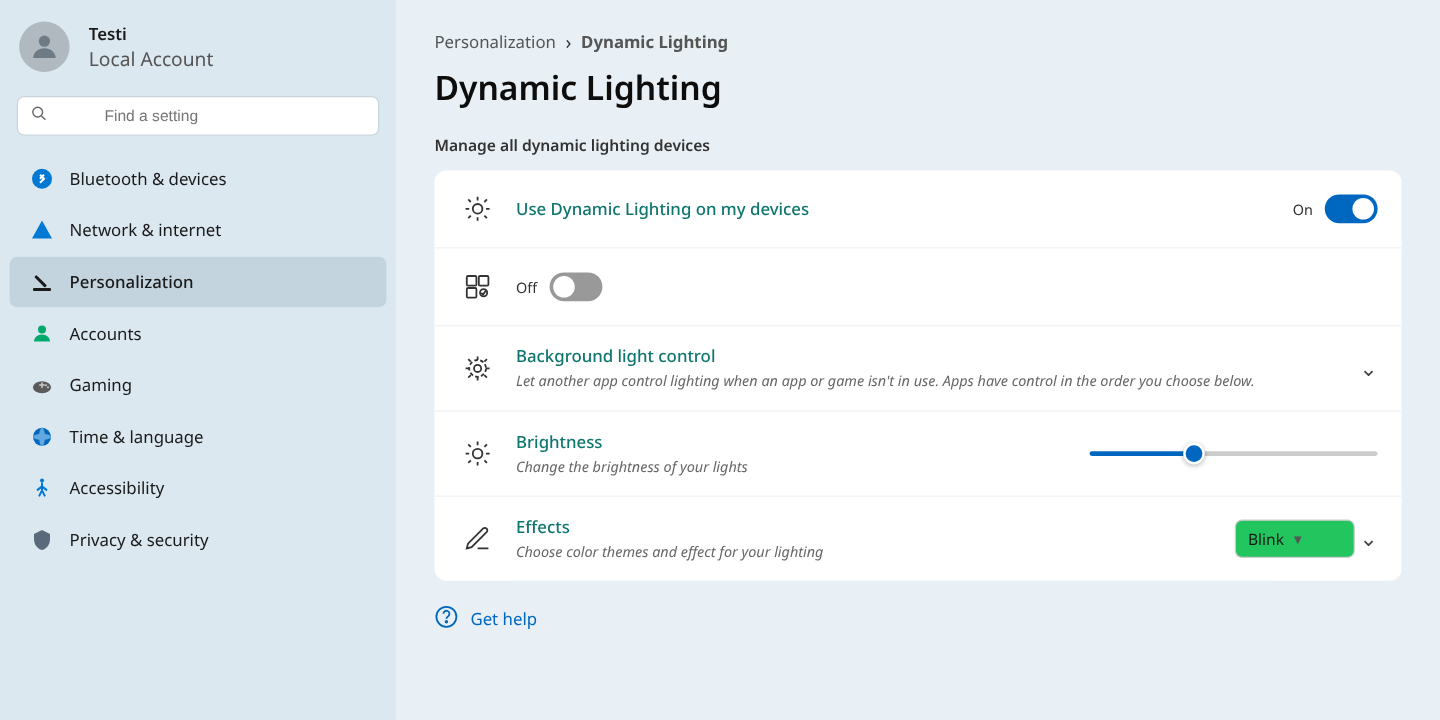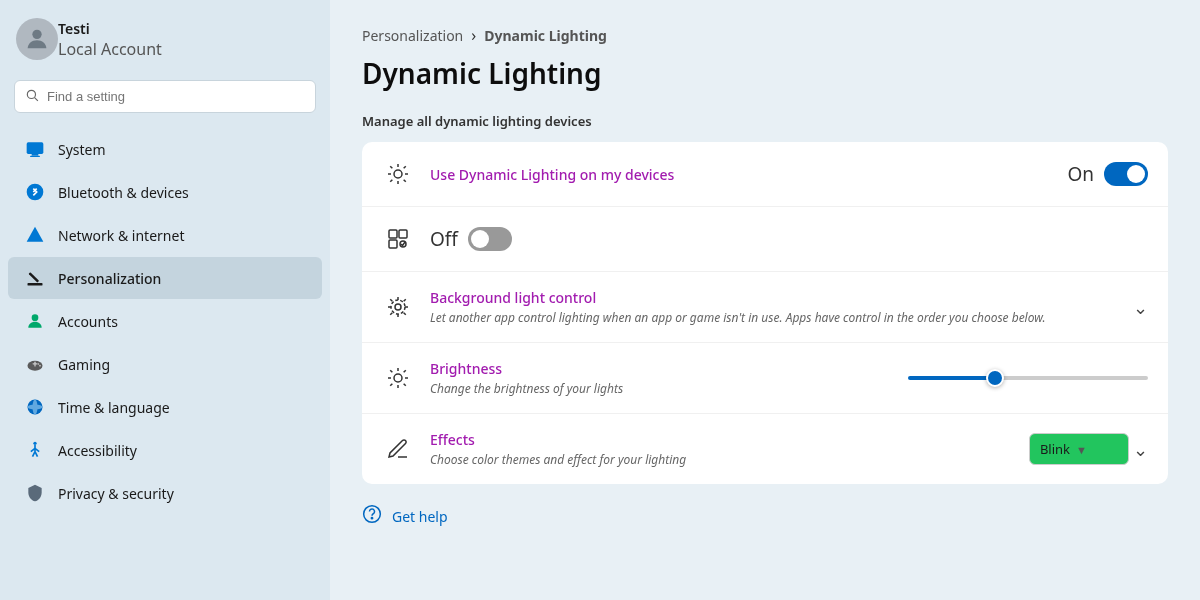--- a/index.html
+++ b/index.html
@@ -22,21 +22,21 @@
       display: flex;
       flex-direction: column;
       padding: 0;
       overflow-y: auto;
     }
 
     .user-section {
       display: flex;
       align-items: flex-end;
       padding: 18px 16px 16px 16px;
-      gap: 0;
+      gap: 16px;
     }
 
     .avatar {
       width: 42px;
       height: 42px;
       border-radius: 50%;
       background: #b0b8c0;
       display: flex;
       align-items: center;
       justify-content: center;
@@ -69,20 +69,21 @@
       gap: 8px;
     }
 
     .search-box input {
       border: none;
       outline: none;
       background: transparent;
       font-size: 13px;
       flex: 1;
       color: #a21caf;
+      margin-left: 40px;
     }
 
     .search-icon-svg {
       color: #666;
       font-size: 14px;
     }
 
     .nav-list {
       list-style: none;
       padding: 4px 0;
@@ -181,39 +182,39 @@
       font-size: 20px;
     }
 
     .setting-text {
       flex: 1;
     }
 
     .setting-label {
       font-size: 14px;
       font-weight: 500;
-      color: #a21caf;
+      color: #0f766e;
     }
 
     .setting-desc {
       font-size: 12px;
       color: #666;
       margin-top: 2px;
       font-style: italic;
     }
 
     .setting-control {
       display: flex;
       align-items: center;
       gap: 10px;
       flex-shrink: 0;
     }
 
     .toggle-label {
-      font-size: 19px;
+      font-size: 12px;
       color: #333;
     }
 
     
     .toggle {
       position: relative;
       width: 44px;
       height: 24px;
       cursor: pointer;
     }
@@ -344,30 +345,20 @@
       <svg width="14" height="14" viewBox="0 0 24 24" fill="none" stroke="#666" stroke-width="2">
         <circle cx="11" cy="11" r="7"></circle>
         <line x1="16.5" y1="16.5" x2="22" y2="22"></line>
       </svg>
     </span>
     <input type="text" placeholder="Find a setting" style="">
   </div>
 
   <ul class="nav-list">
 
-    <li class="nav-item">
-      <span class="nav-icon">
-        <svg width="20" height="20" viewBox="0 0 24 24" fill="none">
-          <rect x="2" y="4" width="20" height="14" rx="2" fill="#0078d4"></rect>
-          <rect x="8" y="18" width="8" height="2" fill="#0078d4"></rect>
-          <rect x="6" y="20" width="12" height="1.5" rx="0.75" fill="#0078d4"></rect>
-        </svg>
-      </span>
-      <span>System</span>
-    </li>
 
     <li class="nav-item">
       <span class="nav-icon">
         <svg width="20" height="20" viewBox="0 0 24 24" fill="none">
           <circle cx="12" cy="12" r="10" fill="#0078d4"></circle>
           <path d="M10 8l4 4-4 4m4-8l-4 4" stroke="#fff" stroke-width="2" fill="none"></path>
         </svg>
       </span>
       <span>Bluetooth &amp; devices</span>
     </li>

